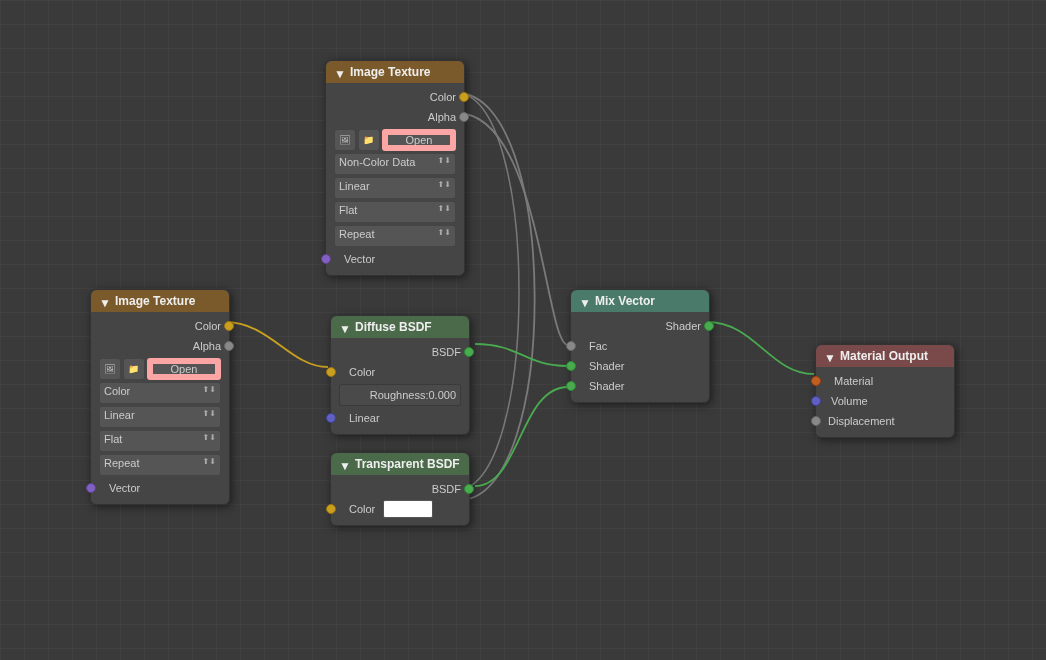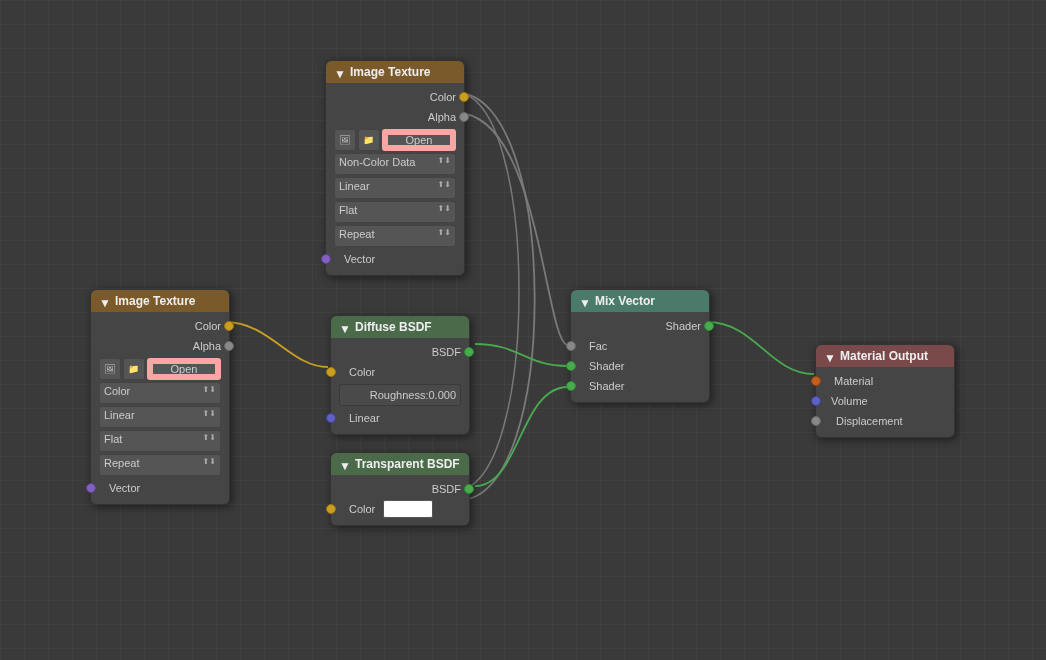--- a/index.html
+++ b/index.html
@@ -410,16 +410,16 @@
       <span class="socket-label" style="margin-left:10px;">Material</span>
     </div>
 
     <div class="socket-row">
       <div class="socket blue-purple input"></div>
       <span class="socket-label" style="margin-left:7px;">Volume</span>
     </div>
 
     <div class="socket-row">
       <div class="socket gray input"></div>
-      <span class="socket-label" style="margin-left:12px;">Displacement</span>
+      <span class="socket-label" style="margin-left:4px;">Displacement</span>
     </div>
   </div>
 </div>
 
 </body></html>

